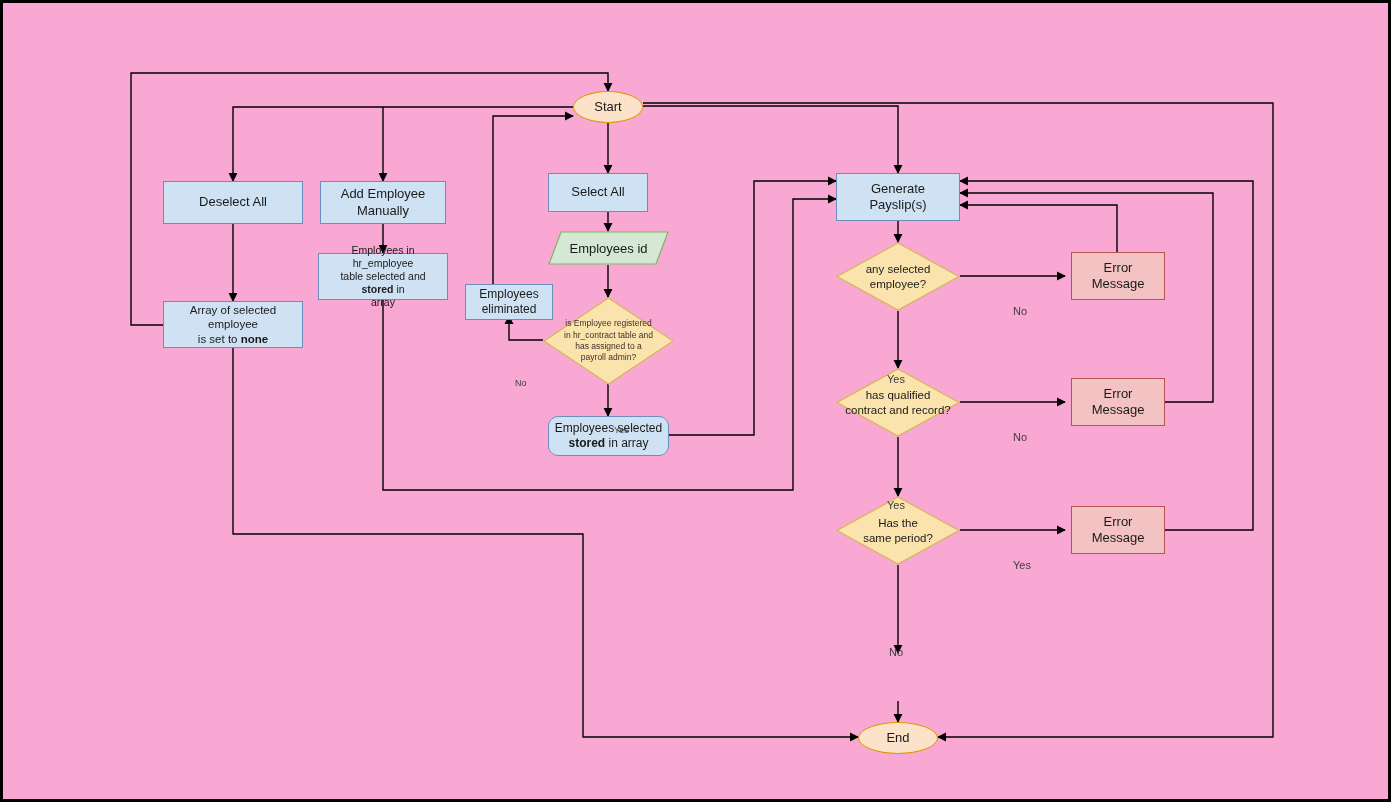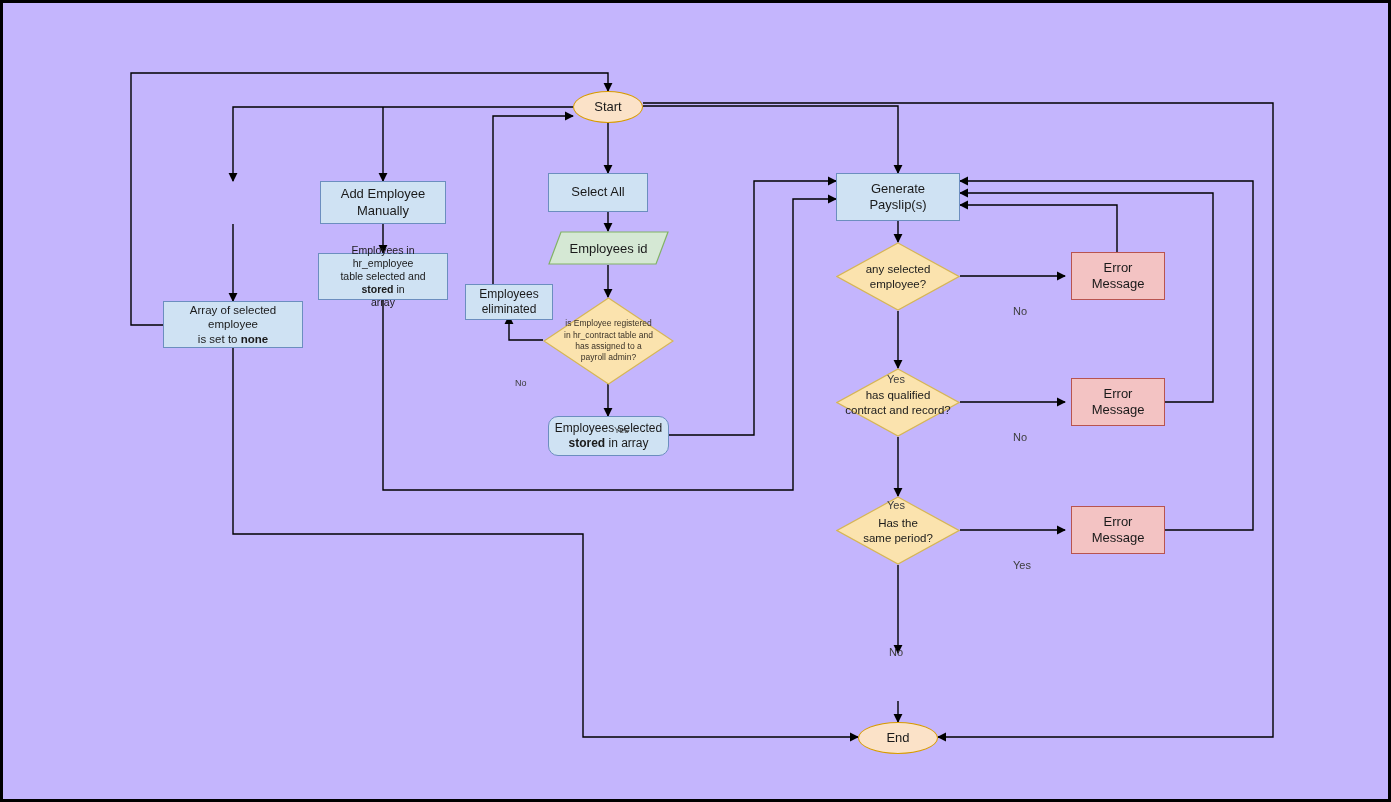--- a/index.html
+++ b/index.html
@@ -5,21 +5,21 @@
 <style>
   html, body {
     margin: 0;
     padding: 0;
     background: #ffffff;
   }
   #canvas {
     position: relative;
     width: 1391px;
     height: 802px;
-    background: #c4b5fd;
+    background: #f9a8d4;
     border: 3px solid #000000;
     box-sizing: border-box;
     font-family: "Liberation Sans", sans-serif;
     overflow: hidden;
   }
   #edges {
     position: absolute;
     left: 0;
     top: 0;
     width: 1391px;
@@ -203,20 +203,23 @@
   </svg>
 
   <div class="node term" style="left:570px; top:88px; width:70px; height:32px;">
     <span class="lbl">Start</span>
   </div>
 
   <div class="node term" style="left:855px; top:719px; width:80px; height:32px;">
     <span class="lbl">End</span>
   </div>
 
+  <div class="node proc" style="left:160px; top:178px; width:140px; height:43px;">
+    <span class="lbl">Deselect All</span>
+  </div>
 
   <div class="node proc" style="left:317px; top:178px; width:126px; height:43px;">
     <span class="lbl">Add Employee
 Manually</span>
   </div>
 
   <div class="node proc" style="left:545px; top:170px; width:100px; height:39px;">
     <span class="lbl">Select All</span>
   </div>
 

